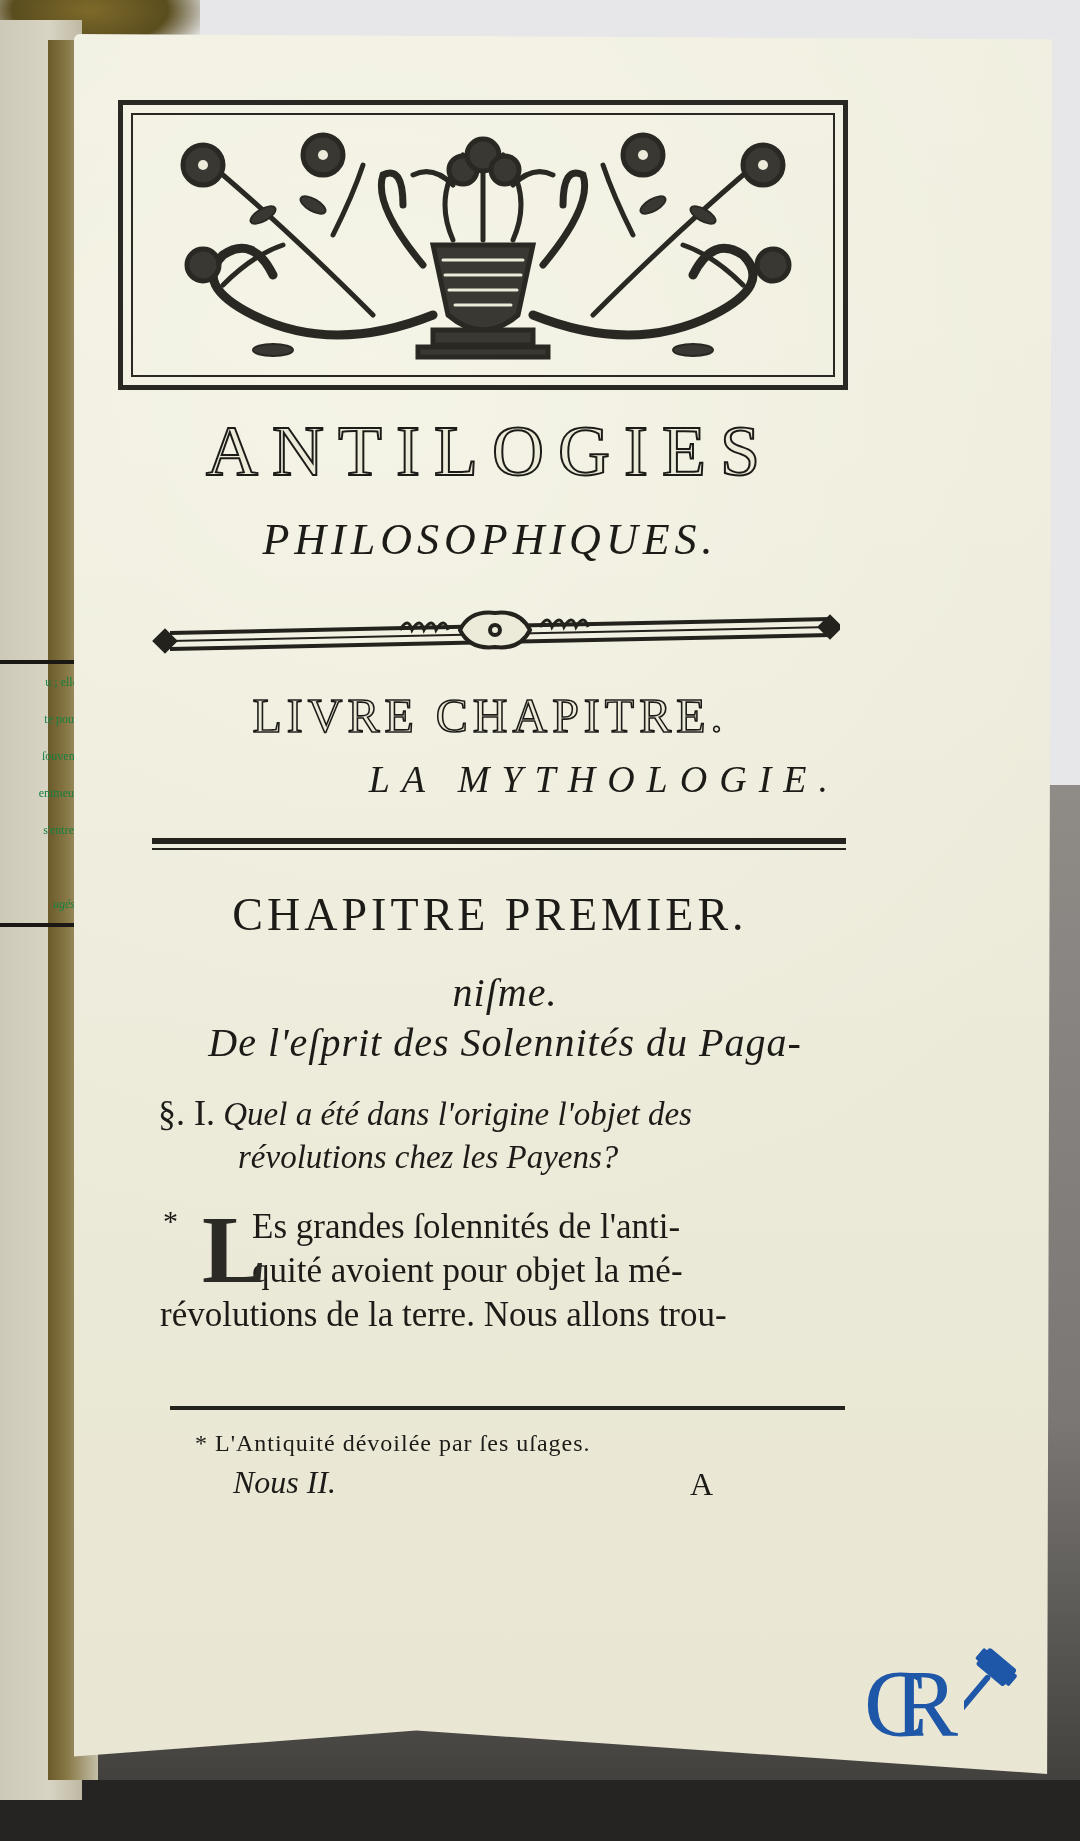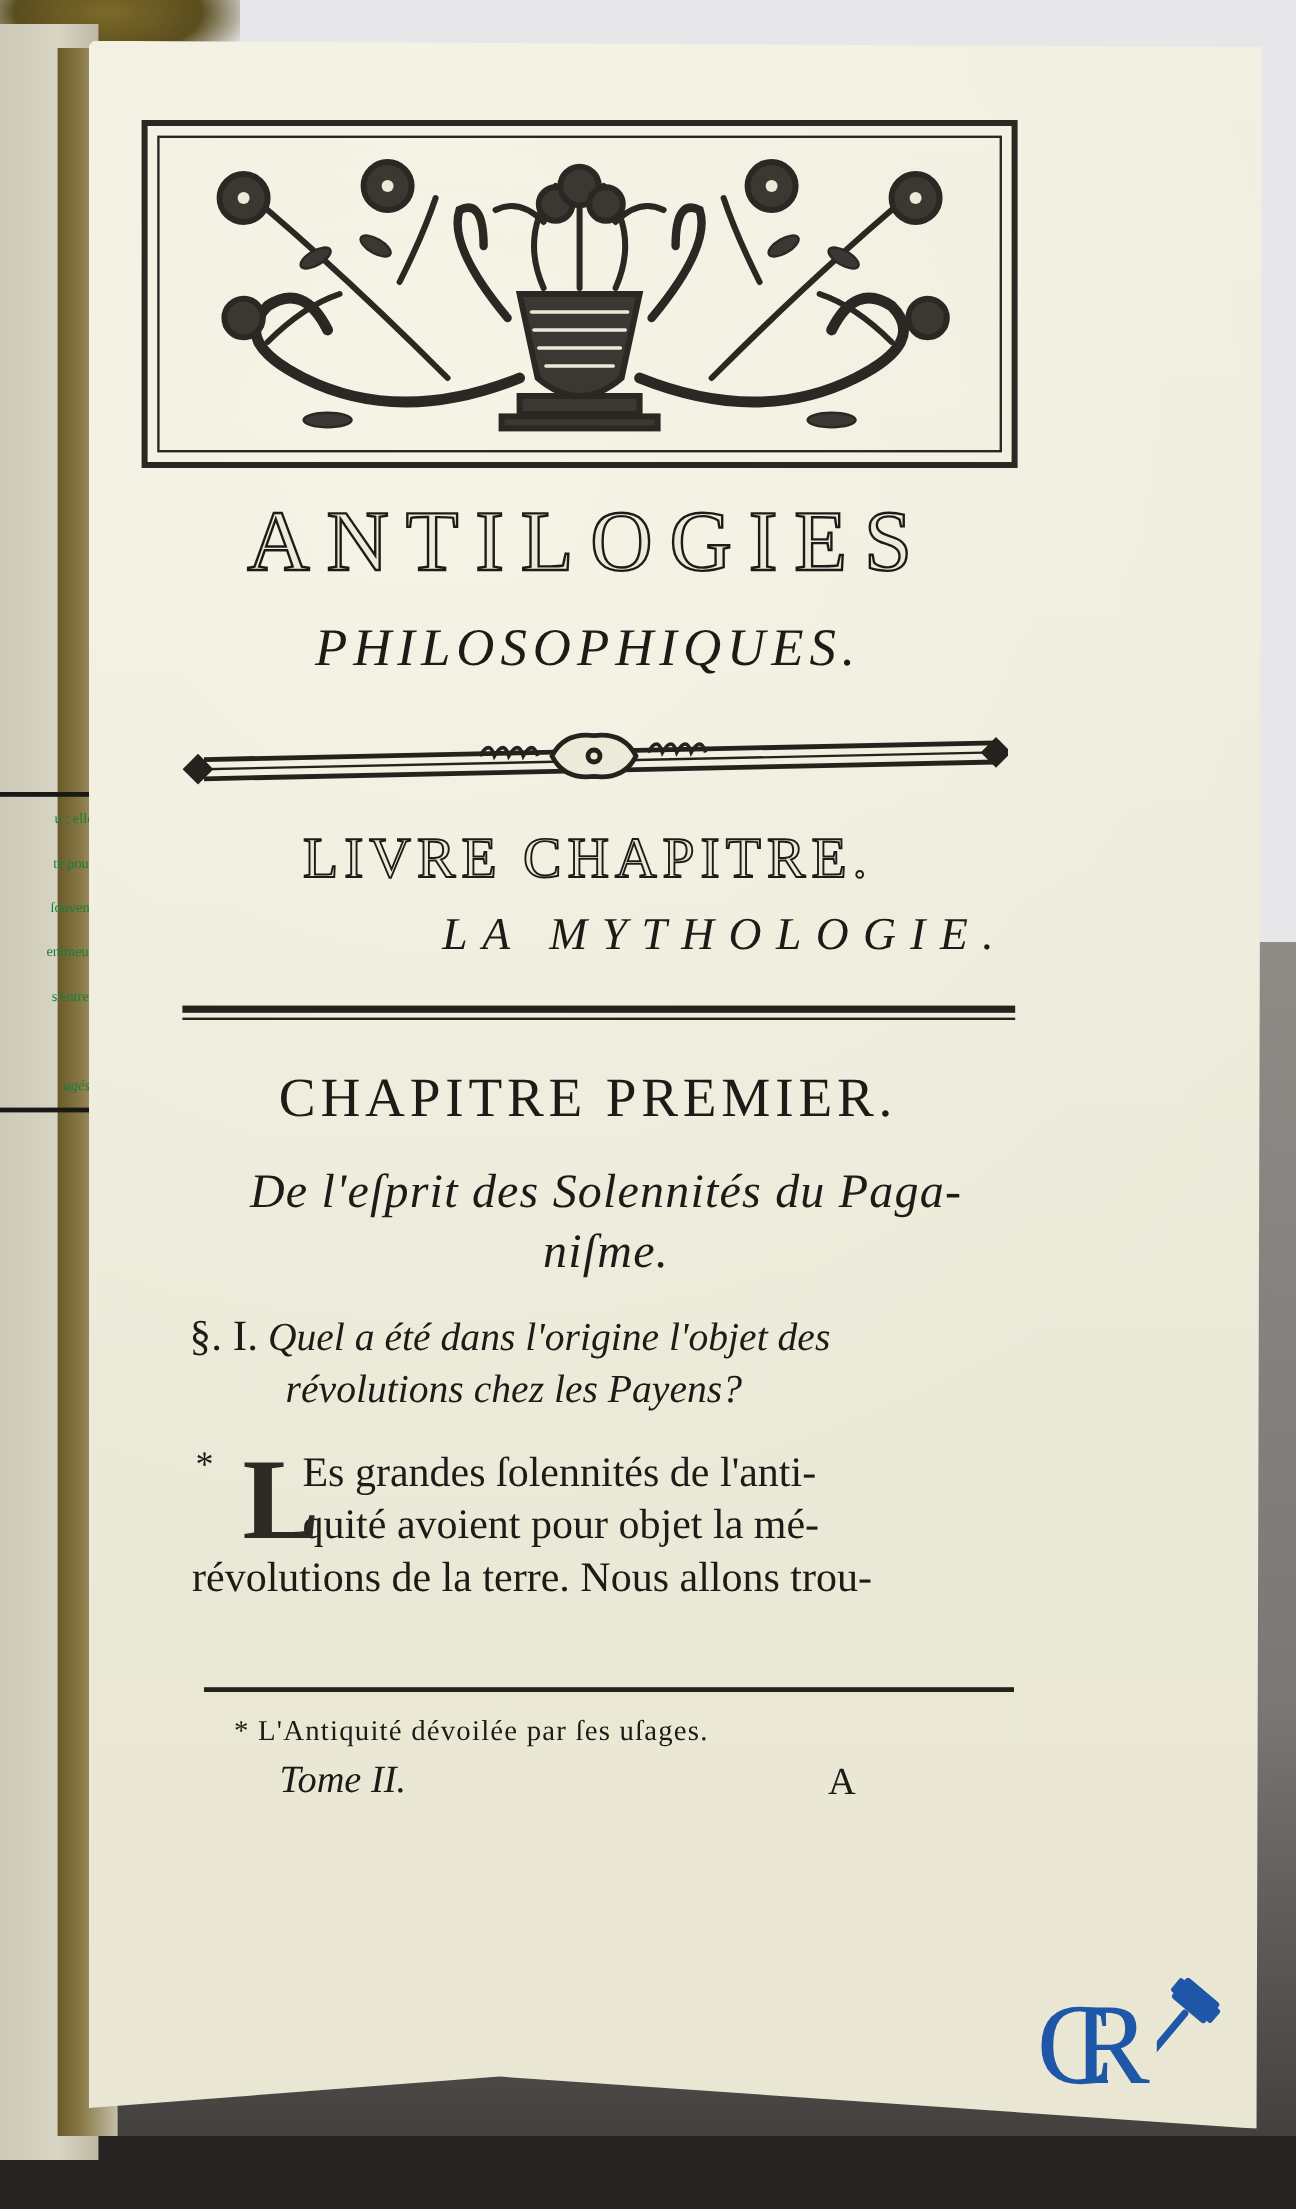--- a/index.html
+++ b/index.html
@@ -140,41 +140,41 @@
   <div class="t3">LIVRE CHAPITRE.</div>
   <div class="t4">LA MYTHOLOGIE.</div>
 
   <div class="rule-double">
       <div class="a"></div>
       <div class="b"></div>
     </div>
 
   <div class="t5">CHAPITRE PREMIER.</div>
   <div class="t6">
+    <div>niſme.</div>
     <div>De l'eſprit des Solennités du Paga-</div>
-    <div>niſme.</div>
   </div>
 
   <div class="t7">
     <span class="sec">§. I.</span>
     <span class="q">Quel a été dans l'origine  l'objet des</span>
     <span class="l2">révolutions chez les Payens?</span>
   </div>
 
   <div class="body">
     <span class="ast">*</span>
     <span class="dropcap">L</span>
     <span class="ln ind">Es grandes ſolennités de l'anti-</span>
     <span class="ln ind">quité avoient pour objet la mé-</span>
     <span class="ln">révolutions de la terre.  Nous allons trou-</span>
   </div>
 
   <div class="foot-rule"></div>
   <div class="footnote">* L'Antiquité dévoilée par ſes uſages.</div>
-  <div class="tome">Tome II.</div>
+  <div class="tome">Nous II.</div>
   <div class="sig">A</div>
 
   <div class="logo">
     <span class="cr">CR</span>
     <svg width="70" height="80" viewBox="0 0 70 80">
       <g fill="#1e57a8" transform="rotate(40 30 25)">
         <rect x="10" y="8" width="36" height="22" rx="3"></rect>
         <rect x="6" y="12" width="6" height="14" rx="2"></rect>
         <rect x="44" y="12" width="6" height="14" rx="2"></rect>
         <rect x="25" y="30" width="6" height="46" rx="3"></rect>

